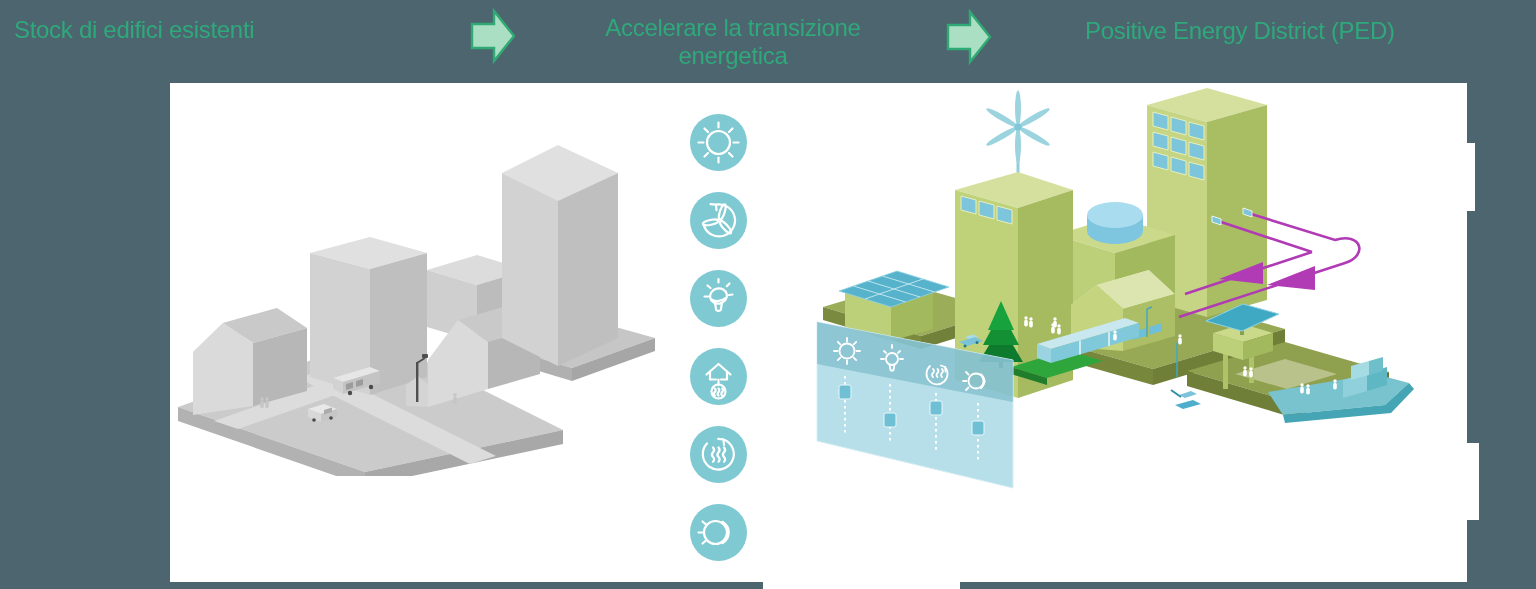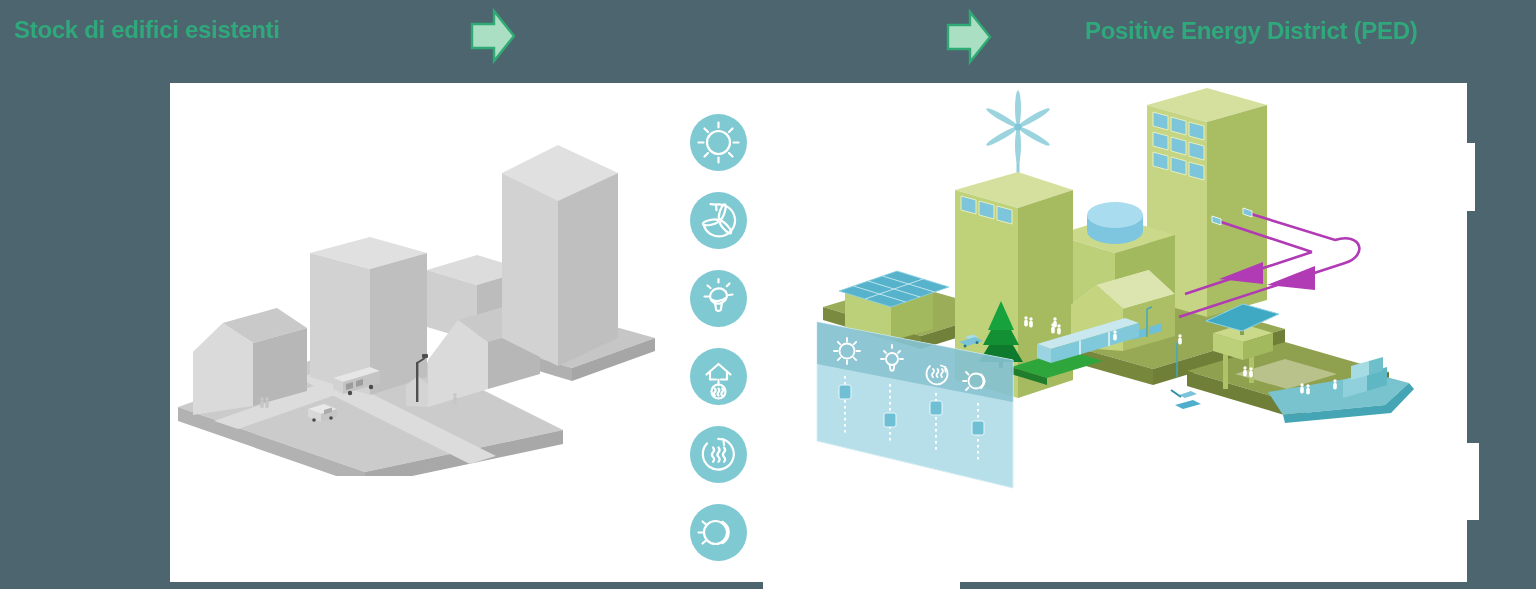--- a/index.html
+++ b/index.html
@@ -8,21 +8,21 @@
     background:var(--bg,#4C656E);
     font-family:"Liberation Sans",sans-serif;
   }
   .canvas{position:absolute;left:170px;top:83px;width:1297px;height:499px;background:var(--panel,#fff);}
   .tab{position:absolute;background:var(--panel,#fff);}
   .tab1{left:1467px;top:143px;width:8px;height:68px;}
   .tab2{left:1467px;top:443px;width:12px;height:77px;}
   .tab3{left:763px;top:582px;width:197px;height:7px;}
   .step{
     position:absolute;margin:0;color:var(--accent,#2FA97B);
-    font-size:24px;font-weight:700;letter-spacing:-0.3px;line-height:28px;
+    font-size:24px;font-weight:400;letter-spacing:-0.3px;line-height:28px;
   }
   .step1{left:14px;top:16px;width:450px;text-align:left;}
   .step2{left:565px;top:14px;width:336px;text-align:center;}
   .step3{left:1085px;top:17px;width:384px;text-align:left;}
   .flow-arrow{position:absolute;width:46px;height:58px;}
   .arrow1{left:470px;top:7px;}
   .arrow2{left:946px;top:8px;}
   .arrow-shape{fill:var(--arrow-fill,#ABDFC3);stroke:var(--arrow-stroke,#2FAA74);stroke-width:2.4;stroke-linejoin:miter;}
   .icon-col{position:absolute;left:690px;top:114px;display:flex;flex-direction:column;gap:21px;}
   .t-icon{width:57px;height:57px;display:block;}
@@ -40,20 +40,21 @@
 
   <div class="canvas"></div>
   <div class="tab tab1"></div>
   <div class="tab tab2"></div>
   <div class="tab tab3"></div>
 
   <h1 class="step step1">Stock di edifici esistenti</h1>
   <svg class="flow-arrow arrow1" viewBox="0 0 46 58">
     <polygon class="arrow-shape" points="2,17 24,17 24,4 44,29 24,54 24,41 2,41"></polygon>
   </svg>
+  <h1 class="step step2">Accelerare la transizione energetica</h1>
   <svg class="flow-arrow arrow2" viewBox="0 0 46 58">
     <polygon class="arrow-shape" points="2,17 24,17 24,4 44,29 24,54 24,41 2,41"></polygon>
   </svg>
   <h1 class="step step3">Positive Energy District (PED)</h1>
 
   <div class="icon-col">
     <svg class="t-icon" viewBox="0 0 57 57">
       <circle class="icon-circle" cx="28.5" cy="28.5" r="28.5"></circle>
       <g class="icon-glyph">
         <circle cx="28.5" cy="28.5" r="11.5"></circle>

